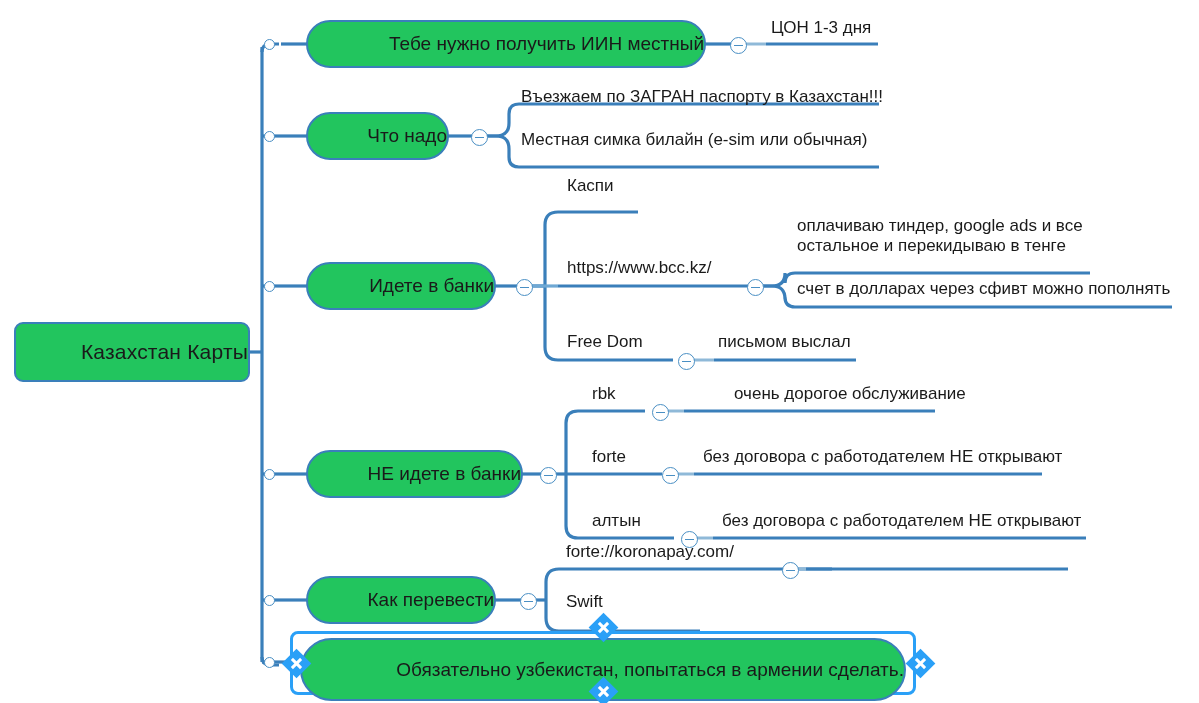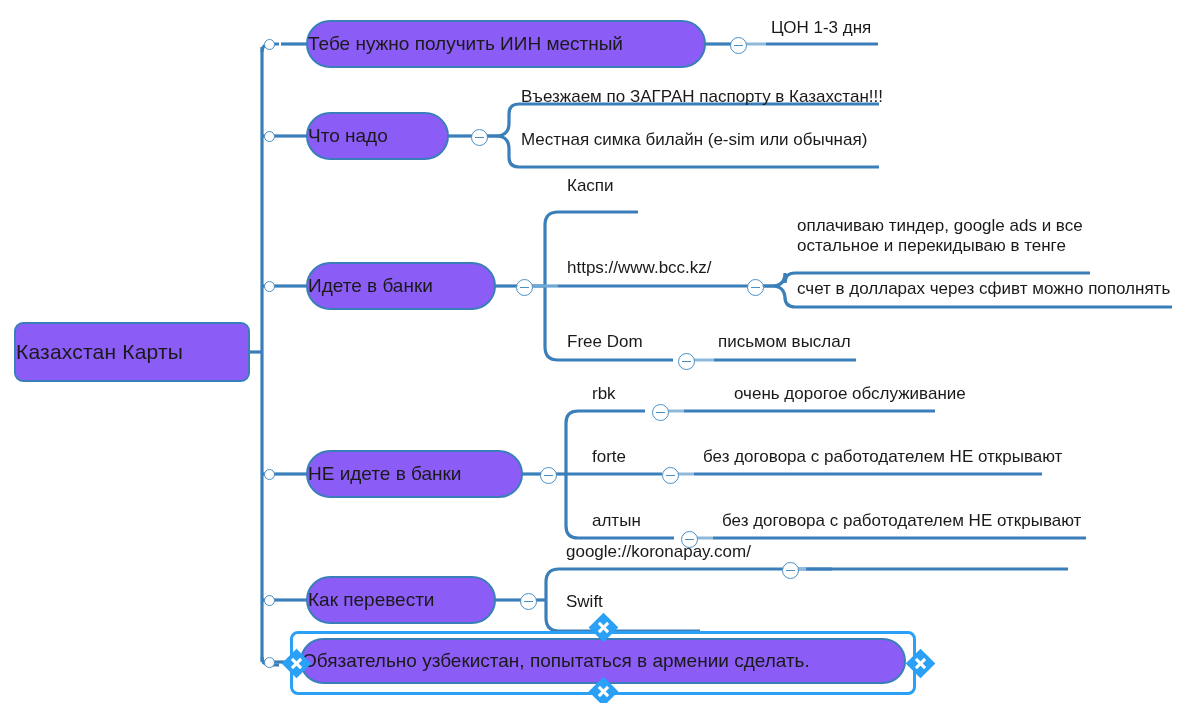--- a/index.html
+++ b/index.html
@@ -24,25 +24,25 @@
     left: 0;
     top: 0;
     width: 1199px;
     height: 703px;
     pointer-events: none;
   }
   
   .node {
     position: absolute;
     box-sizing: border-box;
-    background: #8b5cf6;
+    background: #22c55e;
     border: 2px solid #3a7fba;
     display: flex;
     align-items: center;
-    justify-content: flex-start;
+    justify-content: flex-end;
     color: #1a1a1a;
     white-space: nowrap;
     z-index: 5;
   }
   .node.root {
     border-radius: 9px;
     font-size: 21px;
     letter-spacing: .2px;
   }
   .node.branch {
@@ -252,27 +252,27 @@
 
   <div class="leaf md" style="left:592px; top:511px;">алтын</div>
   <div class="minus" style="left:681px; top:531px;"></div>
   <div class="leaf md" style="left:722px; top:511px;">без договора с работодателем НЕ открывают</div>
 
   <div class="node branch" style="left:306px; top:576px; width:190px; height:48px;">
     <span>Как перевести</span>
   </div>
   <div class="minus" style="left:520px; top:593px;"></div>
 
-  <div class="leaf md" style="left:566px; top:542px;">google://koronapay.com/</div>
+  <div class="leaf md" style="left:566px; top:542px;">forte://koronapay.com/</div>
   <div class="minus" style="left:782px; top:562px;"></div>
 
   <div class="leaf md" style="left:566px; top:592px;">Swift</div>
 
   <div class="selection" style="left:290px; top:631px; width:626px; height:64px;"></div>
-  <div class="node branch" style="left:300px; top:638px; width:606px; height:46px;">
+  <div class="node branch" style="left:300px; top:638px; width:606px; height:63px;">
     <span>Обязательно узбекистан, попытаться в армении сделать.</span>
   </div>
   <div class="handle" style="left:286px; top:653px;">
     <span class="plus-h"></span>
     <span class="plus-v"></span>
   </div>
   <div class="handle" style="left:910px; top:653px;">
     <span class="plus-h"></span>
     <span class="plus-v"></span>
   </div>

